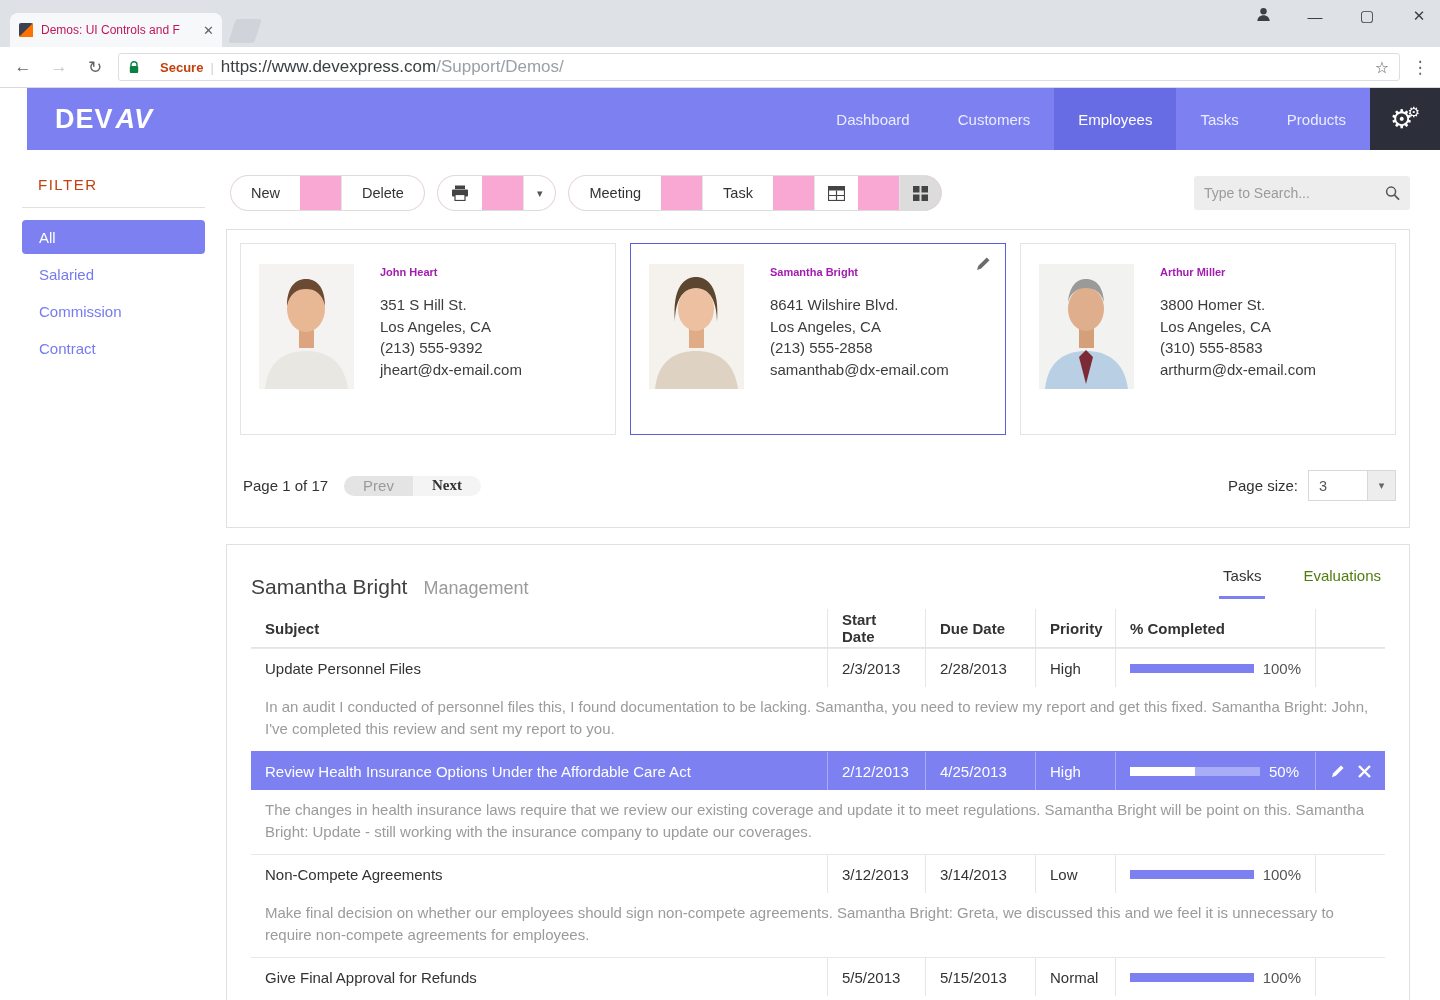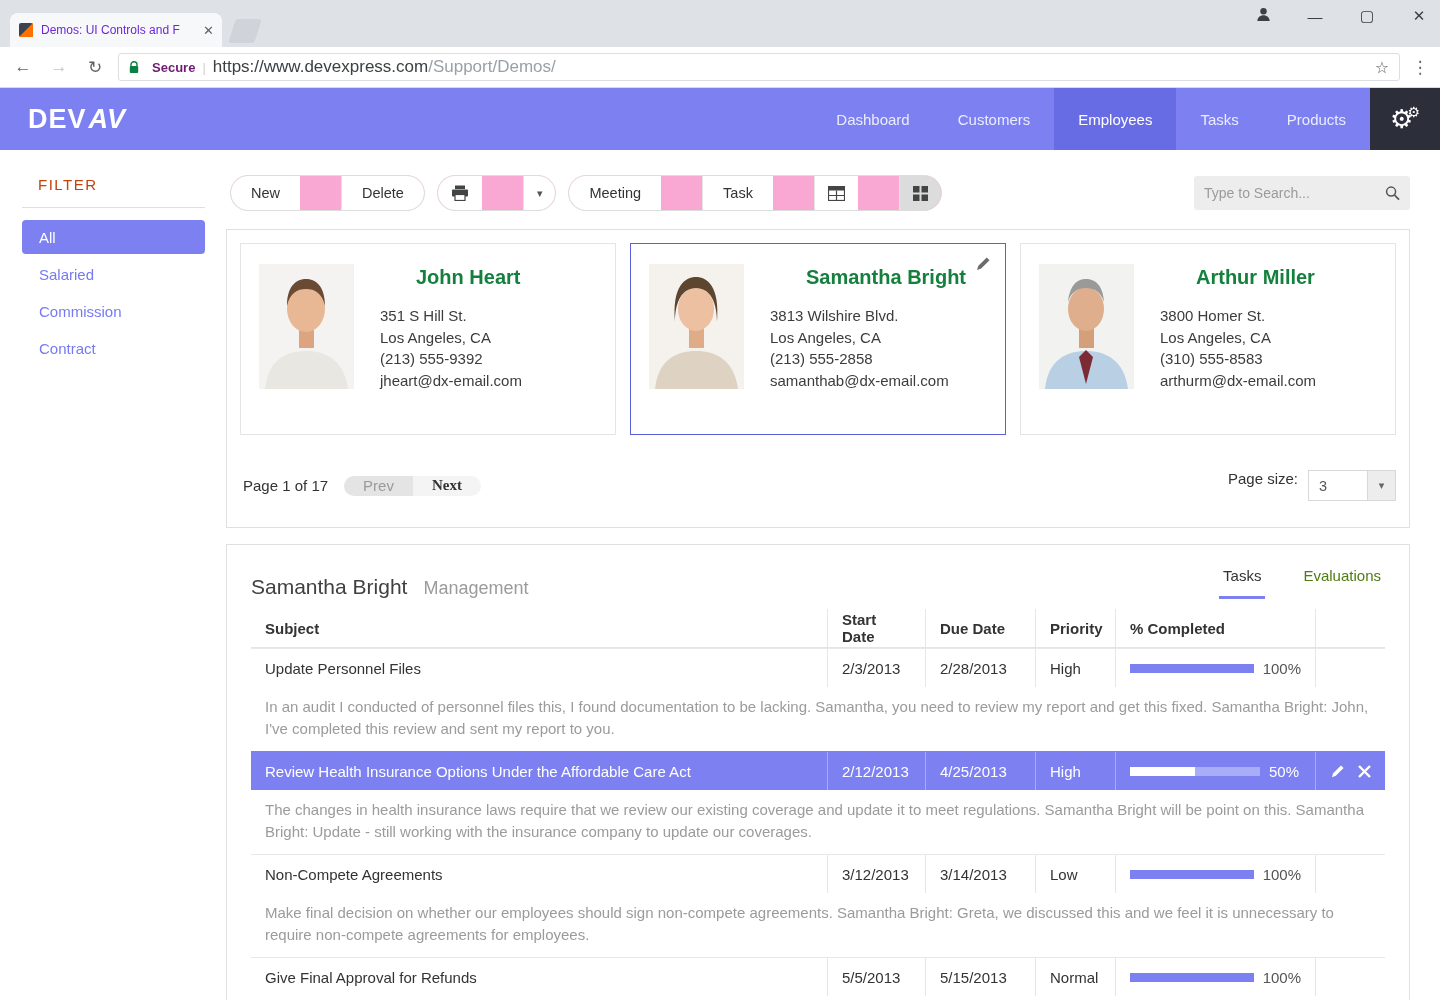--- a/index.html
+++ b/index.html
@@ -4,37 +4,37 @@
 <style>
   * { margin:0; padding:0; box-sizing:border-box; }
   html,body { width:1440px; height:1000px; overflow:hidden; }
   body { font-family:"Liberation Sans","DejaVu Sans",sans-serif; background:#fff; color:#333; }
 
   
   .chrome-top { height:47px; background:#dee1e6; position:relative; }
   .win-controls { position:absolute; top:0; right:10px; height:32px; display:flex; align-items:center; gap:30px; color:#3c4043; }
   .win-controls .wc { width:22px; text-align:center; font-size:15px; cursor:default; }
   .tab { position:absolute; left:10px; bottom:0; width:212px; height:34px; background:#f7f8f9; border-radius:8px 8px 0 0; display:flex; align-items:center; padding:0 8px; gap:7px; }
-  .tab-title { font-size:12px; color:#6d28d9; white-space:nowrap; overflow:hidden; flex:1; }
+  .tab-title { font-size:12px; color:#be185d; white-space:nowrap; overflow:hidden; flex:1; }
   .tab-close { font-size:13px; color:#5f6368; }
   .newtab-slant { position:absolute; left:232px; bottom:4px; width:26px; height:24px; background:#d0d3d9; transform:skewX(-18deg); border-radius:3px; }
 
   .addr-bar { height:41px; background:#fff; border-bottom:1px solid #d8dadd; display:flex; align-items:center; padding:0 10px; gap:10px; }
   .nav-ico { font-size:17px; color:#5f6368; width:26px; text-align:center; }
   .nav-ico.disabled { color:#c0c3c8; }
   .omnibox { flex:1; height:28px; border:1px solid #dcdee1; border-radius:3px; display:flex; align-items:center; padding:0 10px; gap:7px; }
-  .secure { display:flex; align-items:center; gap:13px; color:#701a75; font-size:13px; font-weight:bold; }
+  .secure { display:flex; align-items:center; gap:21px; color:#c2410c; font-size:13px; font-weight:bold; }
   .omni-sep { color:#d0d0d0; font-size:13px; }
   .url { font-size:17px; color:#3c4043; }
   .url .path { color:#9aa0a6; }
   .omni-star { margin-left:auto; font-size:16px; color:#5f6368; }
   .menu-dots { font-size:17px; color:#5f6368; width:20px; text-align:center; }
 
   
-  .app-header { height:62px; background:#7c80f1; display:flex; align-items:stretch; }
+  .app-header { height:62px; background:#7c80f1; display:flex; align-items:stretch;margin-left:27px; }
   .logo { display:flex; align-items:center; padding-left:28px; color:#fff; font-size:27px; letter-spacing:1px; }
   .logo .dev { font-weight:700; }
   .logo .av { font-weight:700; font-style:italic; margin-left:2px; }
   .app-nav { margin-left:auto; display:flex; align-items:stretch; }
   .nav-item { display:flex; align-items:center; padding:0 24px; color:rgba(255,255,255,.85); font-size:15px; cursor:pointer; }
   .nav-item.active { background:#676ce4; color:#fff; }
   .gear-block { width:70px; background:#2c2e3a; display:flex; align-items:center; justify-content:center; color:#fff; }
   .gear-big { font-size:26px; font-family:"DejaVu Sans",sans-serif; }
   .gear-small { font-size:14px; font-family:"DejaVu Sans",sans-serif; margin-left:-6px; margin-top:-14px; }
 
@@ -61,32 +61,32 @@
   .search-box input { flex:1; border:none; background:transparent; outline:none; font-size:14px; color:#333; font-family:inherit; }
   .search-box input::placeholder { color:#9b9b9b; }
 
   
   .cards-panel { border:1px solid #e0e0e0; margin-top:18px; background:#fff; }
   .cards-row { display:flex; gap:14px; padding:13px; }
   .emp-card { flex:1; border:1px solid #e4e4e4; height:192px; padding:20px 18px; display:flex; position:relative; background:#fff; }
   .emp-card.selected { border:1px solid #5a60dd; }
   .emp-photo { width:95px; height:125px; flex:0 0 95px; margin-right:26px; }
   .emp-info { padding-top:2px; }
-  .emp-name { font-size:20px; font-weight:bold; color:#15803d; margin-bottom:16px;margin-left:36px; }
+  .emp-name { font-size:11px; font-weight:bold; color:#a21caf; margin-bottom:16px; }
   .emp-line { font-size:15px; color:#3c3c3c; line-height:21.5px; }
   .card-edit { position:absolute; top:12px; right:14px; color:#6b6b6b; }
 
   
   .pager-row { display:flex; align-items:center; padding:22px 13px 26px 16px; }
   .page-info { font-size:15px; color:#333; margin-right:16px; }
   .pager-btns { display:inline-flex; border-radius:18px; overflow:hidden; }
   .pg-btn { height:20px; display:flex; align-items:center; padding:0 19px; font-size:15px; cursor:pointer; }
   .pg-prev { background:#e4e4e4; color:#9a9a9a; }
   .pg-next { background:#f4f4f4; color:#333; font-weight:bold;font-family:Liberation Serif, serif; }
-  .pagesize { margin-left:auto; display:flex; gap:10px; }
+  .pagesize { margin-left:auto; display:flex; align-items:center; gap:10px; }
   .ps-label { font-size:15px; color:#333; }
   .ps-select { width:88px; height:31px; border:1px solid #d8d8d8; display:flex; align-items:center; background:#fff; cursor:pointer; }
   .ps-value { flex:1; padding-left:10px; font-size:14.5px; color:#555; }
   .ps-caret { width:28px; height:100%; background:#ededed; border-left:1px solid #d8d8d8; display:flex; align-items:center; justify-content:center; color:#666; font-size:11px; font-family:"DejaVu Sans",sans-serif; }
 
   
   .detail-panel { border:1px solid #e0e0e0; margin-top:16px; background:#fff; padding:16px 24px 0 24px; height:500px; overflow:hidden; }
   .detail-head { display:flex; align-items:flex-end; }
   .detail-title { font-size:21px; color:#404040; }
   .detail-sub { font-size:18px; color:#9b9b9b; margin-left:16px; }
@@ -267,21 +267,21 @@
           </span>
           <svg class="emp-photo" viewBox="0 0 95 125">
             <rect width="95" height="125" fill="#f5f2ee"></rect>
             <path d="M6 125 C9 96 27 87 47 87 C67 87 85 96 89 125 Z" fill="#ded3c2"></path>
             <rect x="40" y="64" width="15" height="20" fill="#e0ac88"></rect>
             <ellipse cx="47" cy="45" rx="18" ry="22" fill="#ecc0a0"></ellipse>
             <path d="M26 58 C23 22 36 13 47 13 C58 13 71 22 68 58 C68 38 61 24 47 24 C33 24 26 38 26 58 Z" fill="#5d4630"></path>
           </svg>
           <div class="emp-info">
             <div class="emp-name">Samantha Bright</div>
-            <div class="emp-line">3813 Wilshire Blvd.</div>
+            <div class="emp-line">8641 Wilshire Blvd.</div>
             <div class="emp-line">Los Angeles, CA</div>
             <div class="emp-line">(213) 555-2858</div>
             <div class="emp-line">samanthab@dx-email.com</div>
           </div>
         </div>
 
         <div class="emp-card">
           <svg class="emp-photo" viewBox="0 0 95 125">
             <rect width="95" height="125" fill="#f2f2f0"></rect>
             <path d="M6 125 C9 96 27 87 47 87 C67 87 85 96 89 125 Z" fill="#b9cfe3"></path>

